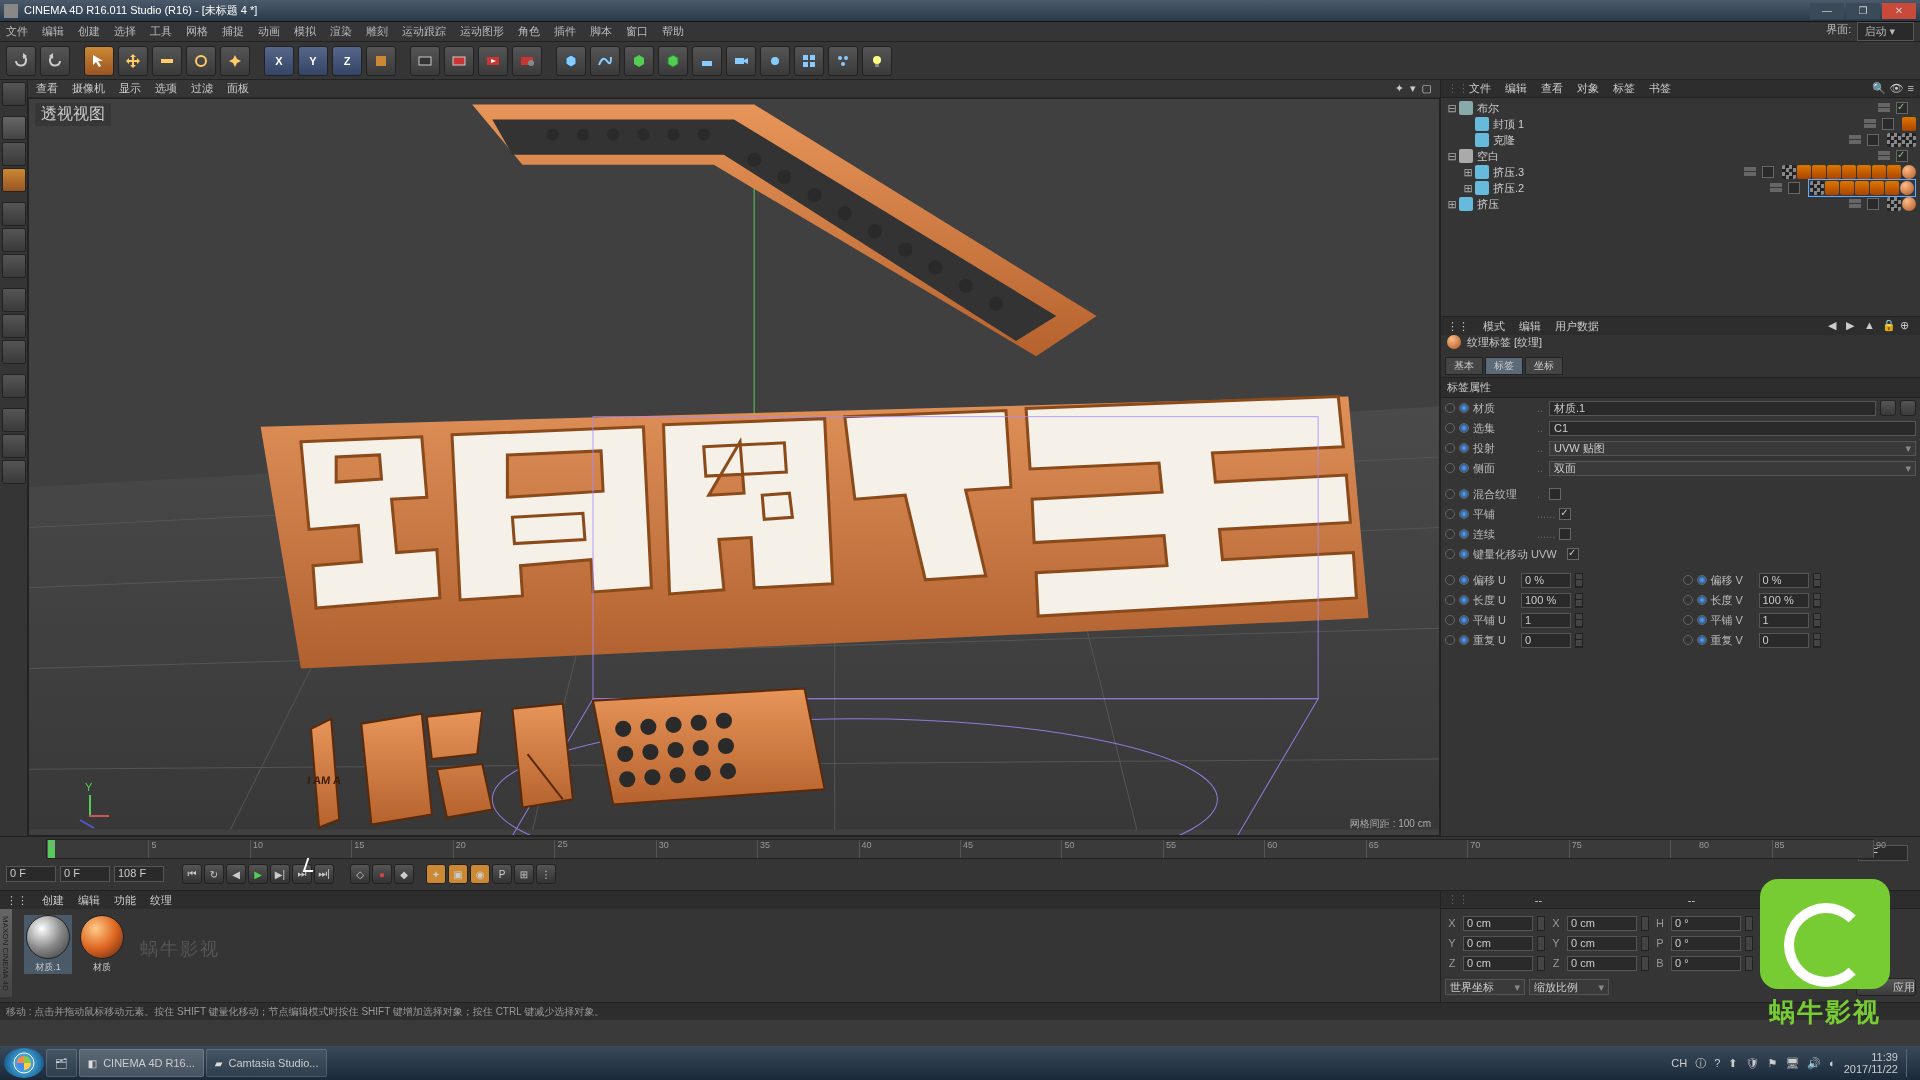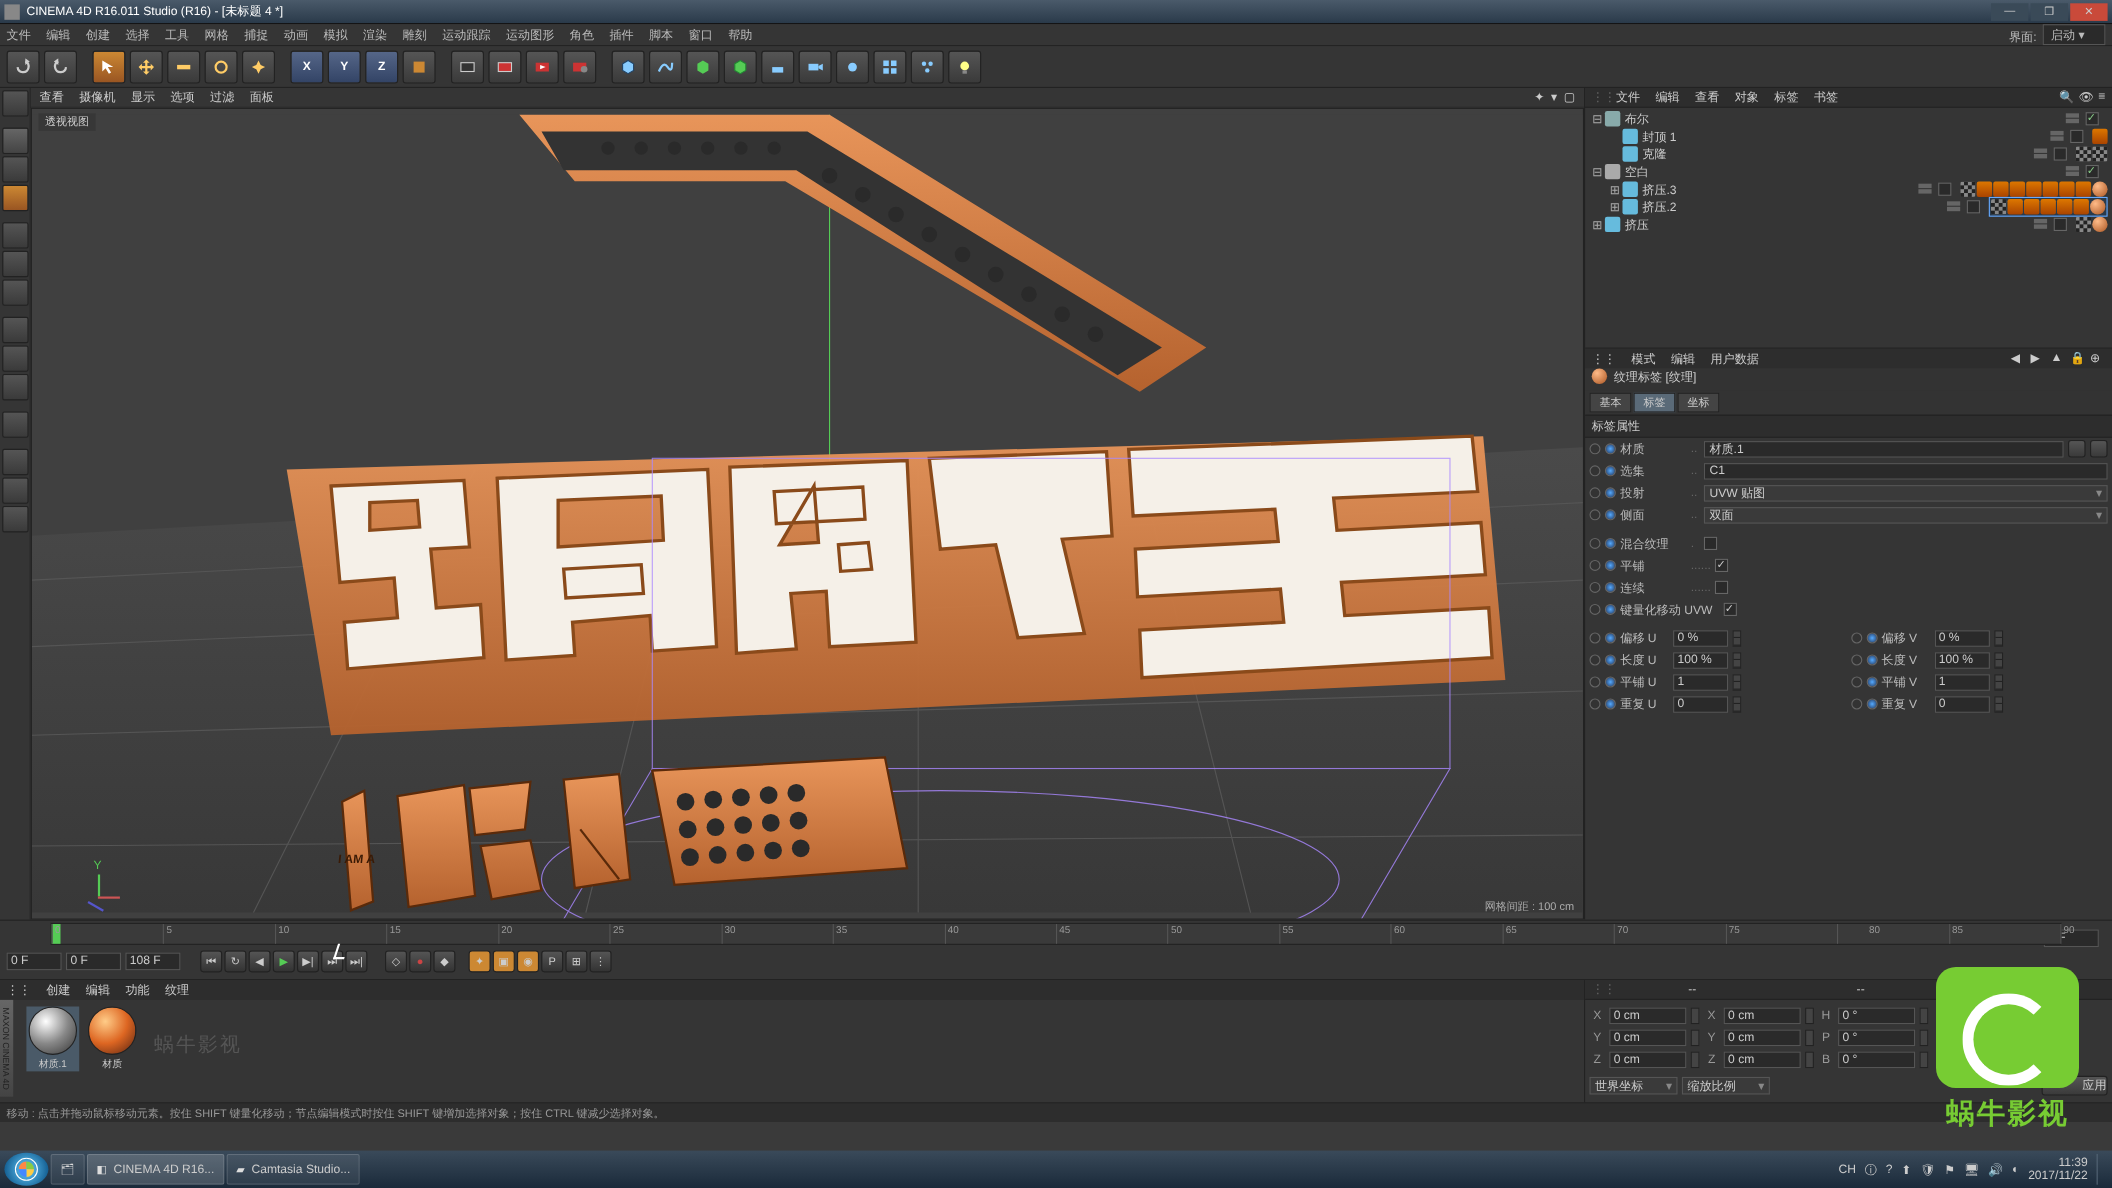--- a/index.html
+++ b/index.html
@@ -5,35 +5,35 @@
 *{margin:0;padding:0;box-sizing:border-box;font-family:"Microsoft YaHei",Arial,sans-serif;font-size:11px;color:#ccc;user-select:none}
 body{background:#3a3a3a;width:1920px;height:1080px;overflow:hidden;position:relative}
 .titlebar{height:22px;background:linear-gradient(#4a5a6a,#2a3a4a);display:flex;align-items:center;padding:0 4px;border-bottom:1px solid #111}
 .titlebar .icon{width:14px;height:14px;background:#888;margin-right:6px}
 .titlebar .title{flex:1;color:#fff;font-size:11px}
 .winbtns{display:flex;gap:2px}
 .winbtn{width:34px;height:16px;background:#3a4a58;display:flex;align-items:center;justify-content:center;font-size:10px}
 .winbtn.close{background:#c94a3a}
 .menubar{height:20px;background:#353535;display:flex;align-items:center;padding:0 6px;gap:14px;border-bottom:1px solid #222}
 .menubar span{color:#bbb;cursor:default}
-.menubar .right{margin-left:auto;display:flex;align-items:flex-end;gap:6px}
+.menubar .right{margin-left:auto;display:flex;align-items:flex-start;gap:6px}
 .toolbar{height:38px;background:#353535;display:flex;align-items:center;padding:0 6px;gap:4px;border-bottom:1px solid #222}
 .tbtn{width:26px;height:26px;background:linear-gradient(#555,#3a3a3a);border:1px solid #222;border-radius:3px;display:flex;align-items:center;justify-content:center}
 .tbtn.big{width:30px;height:30px}
 .tbtn svg{width:16px;height:16px}
 .toolbar .sep{width:6px}
 .mainrow{display:flex;height:756px}
 .leftbar{width:28px;background:#353535;display:flex;flex-direction:column;gap:2px;padding:2px;border-right:1px solid #222}
 .lbtn{width:24px;height:24px;background:linear-gradient(#555,#3a3a3a);border:1px solid #222;border-radius:2px}
 .lbtn.sp{margin-top:8px}
 .viewarea{flex:1;display:flex;flex-direction:column;background:#353535}
 .viewmenu{height:18px;background:#353535;display:flex;align-items:center;gap:14px;padding:0 8px;border-bottom:1px solid #2a2a2a}
 .viewmenu .right{margin-left:auto;display:flex;gap:6px}
 .viewport{flex:1;background:#404040;position:relative;overflow:hidden;border:1px solid #222}
-.viewlabel{position:absolute;left:6px;top:4px;background:rgba(50,50,50,.6);padding:1px 6px;font-size:10px}
+.viewlabel{position:absolute;left:6px;top:4px;background:rgba(50,50,50,.6);padding:1px 6px;font-size:16px}
 .gridinfo{position:absolute;right:8px;bottom:4px;font-size:10px;color:#aaa}
 .axis{position:absolute;left:50px;bottom:20px}
 .axis .y{position:absolute;width:2px;height:20px;background:#5c5;left:10px;top:-20px}
 .axis .x{position:absolute;height:2px;width:20px;background:#c55;left:10px;top:0}
 .axis .z{position:absolute;height:2px;width:16px;background:#55c;left:0;top:8px;transform:rotate(30deg)}
 .rightcol{width:480px;background:#353535;display:flex;flex-direction:column;border-left:1px solid #222}
 .panelhdr{height:18px;background:#2d2d2d;display:flex;align-items:center;gap:14px;padding:0 6px;border-bottom:1px solid #222}
 .panelhdr .grip{width:8px;color:#666}
 .objtree{flex:0 0 218px;overflow:auto;padding:2px 4px}
 .treerow{display:flex;align-items:center;height:16px;gap:2px}
@@ -772,21 +772,21 @@
         <div class="spin"><i></i><i></i></div>
       </div>
   </div>
   <div class="ruler" id="ruler">
       <div class="head"></div>
       <div class="tick" style="left: 0%;">0</div>
       <div class="tick" style="left: 5.55556%;">5</div>
       <div class="tick" style="left: 11.1111%;">10</div>
       <div class="tick" style="left: 16.6667%;">15</div>
       <div class="tick" style="left: 22.2222%;">20</div>
-      <div class="tick" style="left: 27.7778%;">25</div>
+      <div class="tick" style="left: 27.7778%; font-family: Liberation Mono, monospace;">25</div>
       <div class="tick" style="left: 33.3333%;">30</div>
       <div class="tick" style="left: 38.8889%;">35</div>
       <div class="tick" style="left: 44.4444%;">40</div>
       <div class="tick" style="left: 50%;">45</div>
       <div class="tick" style="left: 55.5556%;">50</div>
       <div class="tick" style="left: 61.1111%;">55</div>
       <div class="tick" style="left: 66.6667%;">60</div>
       <div class="tick" style="left: 72.2222%;">65</div>
       <div class="tick" style="left: 77.7778%;">70</div>
       <div class="tick" style="left: 83.3333%;">75</div>

